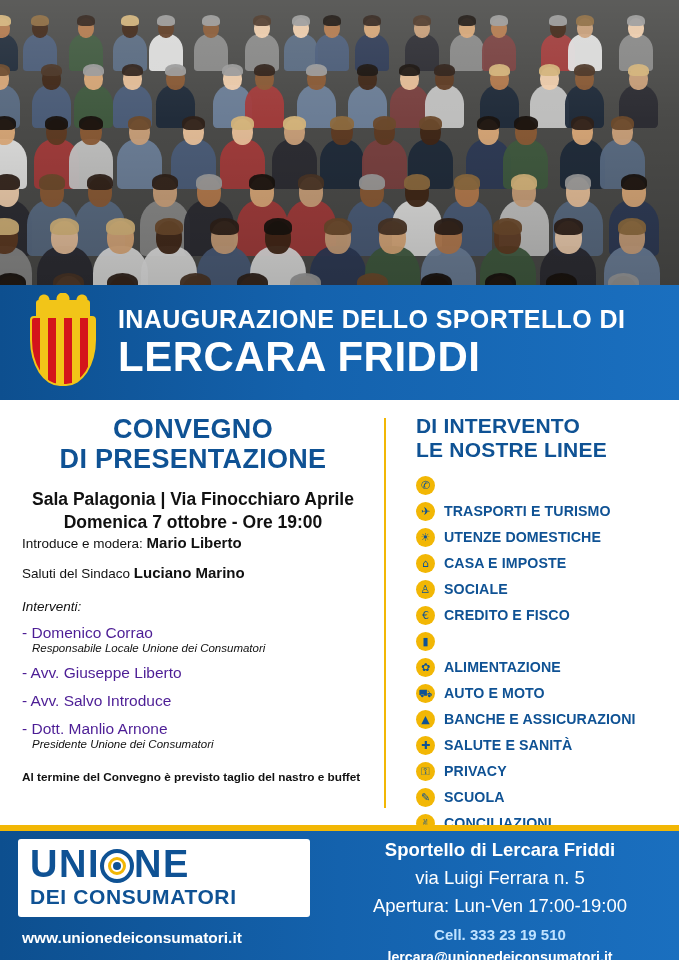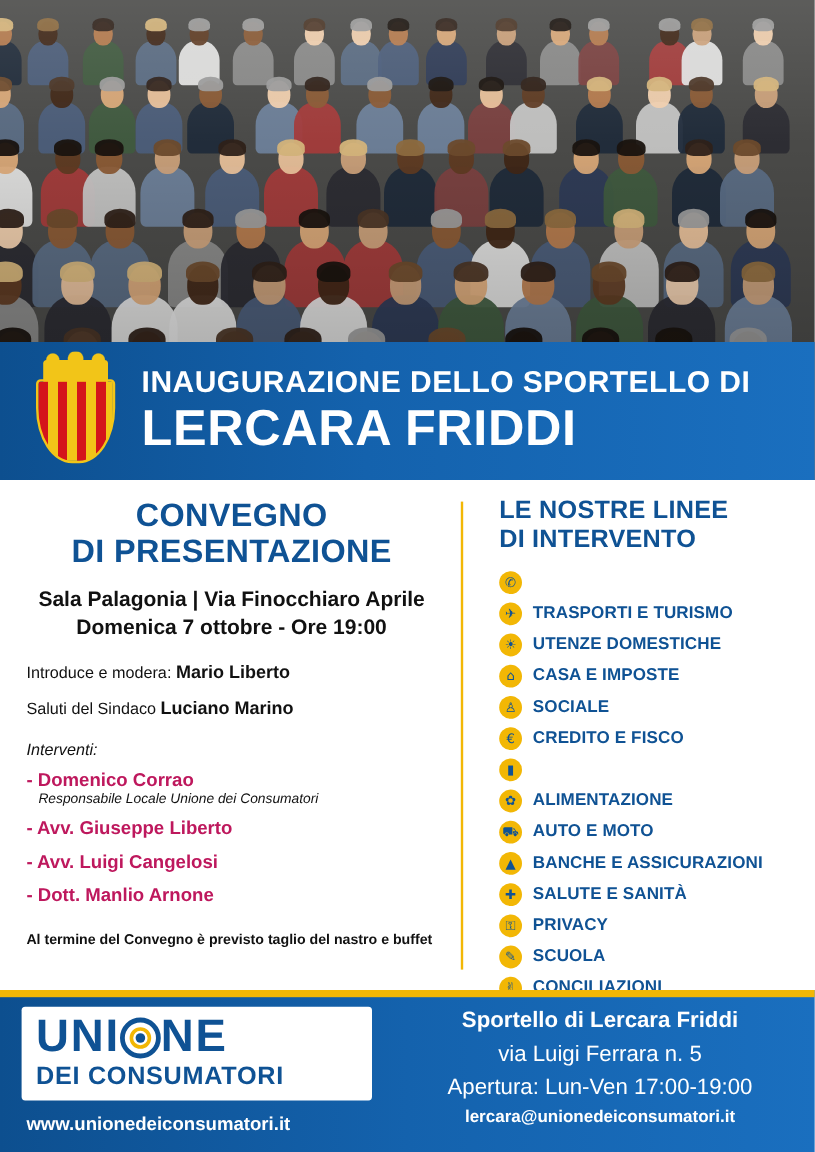--- a/index.html
+++ b/index.html
@@ -98,33 +98,33 @@
   }
   .conv-title {
     color: #0f5294; font-weight: bold; font-size: 27px;
     text-align: center; line-height: 1.12; letter-spacing: 0.3px;
   }
   .venue {
     margin-top: 14px; text-align: center;
     color: #111; font-weight: bold; font-size: 17.5px; line-height: 1.3;
   }
   .intro-line {
-    margin-top: 18px; font-size: 13.5px; color: #111;
+    font-size: 13.5px; color: #111;
   }
   .intro-line b { font-size: 15px; }
   .saluti-line {
     margin-top: 13px; font-size: 13.5px; color: #111;
   }
   .saluti-line b { font-size: 15px; }
   .interventi-label {
     margin-top: 18px; font-size: 13.5px; font-style: italic; color: #111;
   }
   .speaker { margin-top: 10px; }
   .speaker .nm {
-    font-size: 15.5px; font-weight: bold; color: #be185d;
+    font-size: 15.5px; font-weight: normal; color: #4c1d95;
   }
   .speaker .rl {
     font-size: 11.5px; font-style: italic; color: #111; margin-left: 10px;
   }
   .closing {
     margin-top: 20px; font-size: 11.8px; font-weight: bold; color: #111;
   }
 
   
   .right {
@@ -518,33 +518,34 @@
       <div class="interventi-label">Interventi:</div>
 
       <div class="speaker">
         <div class="nm">- Domenico Corrao</div>
         <div class="rl">Responsabile Locale Unione dei Consumatori</div>
       </div>
       <div class="speaker">
         <div class="nm">- Avv. Giuseppe Liberto</div>
       </div>
       <div class="speaker">
-        <div class="nm">- Avv. Luigi Cangelosi</div>
+        <div class="nm">- Avv. Salvo Introduce</div>
       </div>
       <div class="speaker">
         <div class="nm">- Dott. Manlio Arnone</div>
+        <div class="rl">Presidente Unione dei Consumatori</div>
       </div>
 
       <div class="closing">Al termine del Convegno è previsto taglio del nastro e buffet</div>
     </div>
 
     <div class="right">
       <div class="lines-title">
+        <div>DI INTERVENTO</div>
         <div>LE NOSTRE LINEE</div>
-        <div>DI INTERVENTO</div>
       </div>
       <div class="lines-list" id="services">
           <div class="line-item">
             <span class="ico">✆</span>
           </div>
           <div class="line-item">
             <span class="ico">✈</span>
             <span class="lbl">TRASPORTI E TURISMO</span>
           </div>
           <div class="line-item">
@@ -601,16 +602,17 @@
   <div class="footer">
     <div class="logo-box">
       <div class="logo-unione"><span>UNI</span><span class="eye"><span class="o"></span><span class="ring"></span><span class="dot"></span></span><span>NE</span></div>
       <div class="logo-sub">DEI CONSUMATORI</div>
     </div>
     <div class="site">www.unionedeiconsumatori.it</div>
     <div class="f-right">
       <div class="f-r1">Sportello di Lercara Friddi</div>
       <div class="f-r2">via Luigi Ferrara n. 5</div>
       <div class="f-r2">Apertura: Lun-Ven 17:00-19:00</div>
+      <div class="f-r3">Cell. 333 23 19 510</div>
       <div class="f-r4">lercara@unionedeiconsumatori.it</div>
     </div>
   </div>
 </div>
 
 </body></html>

